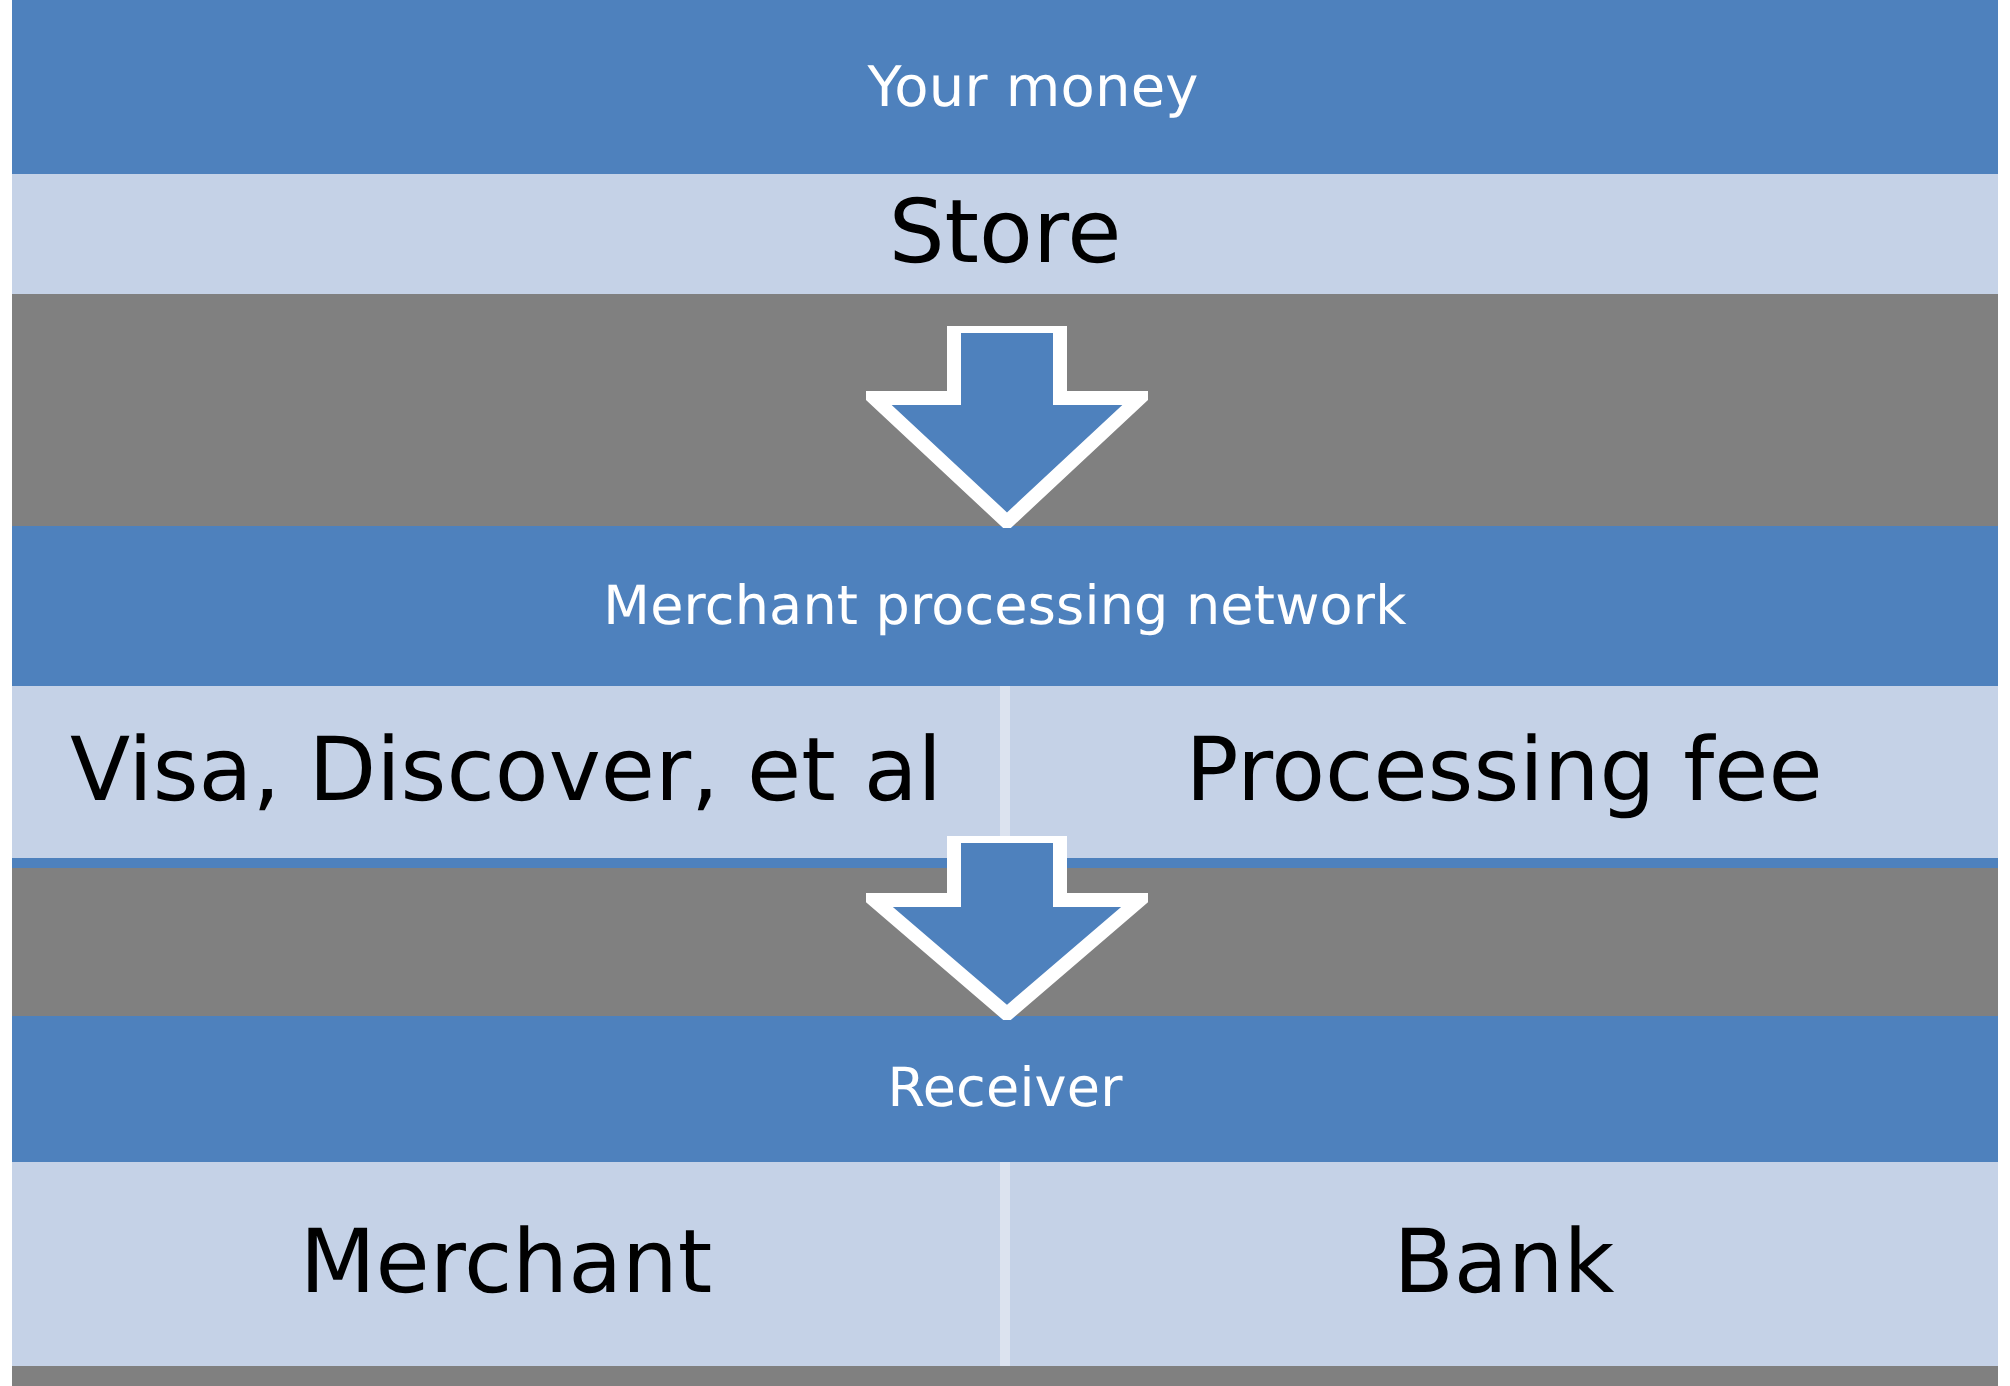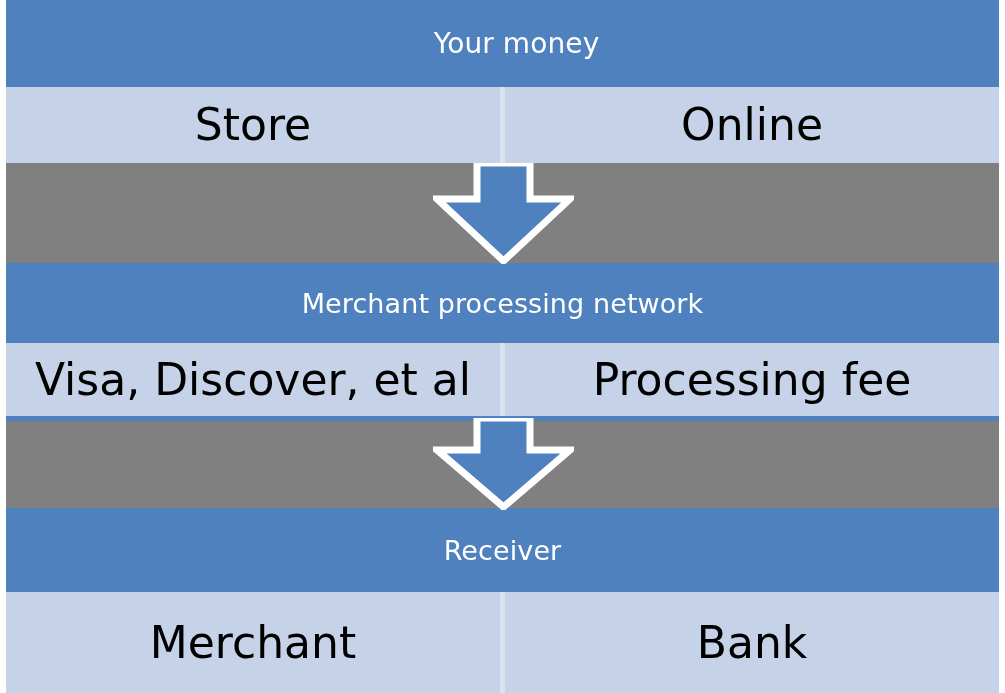--- a/index.html
+++ b/index.html
@@ -76,34 +76,34 @@
     color: #000000;
     font-size: 44px;
     font-weight: 400;
     line-height: 1;
     white-space: nowrap;
   }
 
   
   #stage-your-money       { top: 0px; }
   #stage-your-money .stage-header { height: 87px; padding-left: 28px; }
-  #stage-your-money .stage-body   { height: 76px; }
+  #stage-your-money .stage-body   { height: 60px; }
 
   #stage-network          { top: 263px; }
   #stage-network .stage-header { height: 80px; }
-  #stage-network .stage-body   { height: 73px; }
+  #stage-network .stage-body   { height: 86px; }
   #stage-network .underline {
     height: 5px;
     width: 100%;
     background: #4E81BD;
   }
   #stage-network .stage-header-label { font-size: 27px; }
 
   #stage-receiver         { top: 508px; }
-  #stage-receiver .stage-header { height: 84px; }
+  #stage-receiver .stage-header { height: 73px; }
   #stage-receiver .stage-body   { height: 102px; }
   #stage-receiver .stage-header-label { font-size: 27px; }
 
   
   .arrow {
     position: absolute;
     z-index: 4;
     left: 433px;
     width: 141px;
   }
@@ -116,23 +116,20 @@
 
 <div id="canvas">
 
   <div class="stage" id="stage-your-money">
     <div class="stage-header">
       <span class="stage-header-label">Your money</span>
     </div>
     <div class="stage-body">
       <div class="stage-cell">
         <span class="stage-cell-label">Store</span>
-      </div>
-      <div class="stage-cell">
-        <span class="stage-cell-label">Online</span>
       </div>
     </div>
   </div>
 
   <div class="arrow" id="arrow-1">
     <svg viewBox="0 0 141 101" preserveAspectRatio="none" aria-hidden="true">
       <polygon points="44,0 97,0 97,36 137,36 70.5,98 4,36 44,36" fill="#4E81BD" stroke="#ffffff" stroke-width="7" stroke-linejoin="miter"></polygon>
     </svg>
   </div>
 

